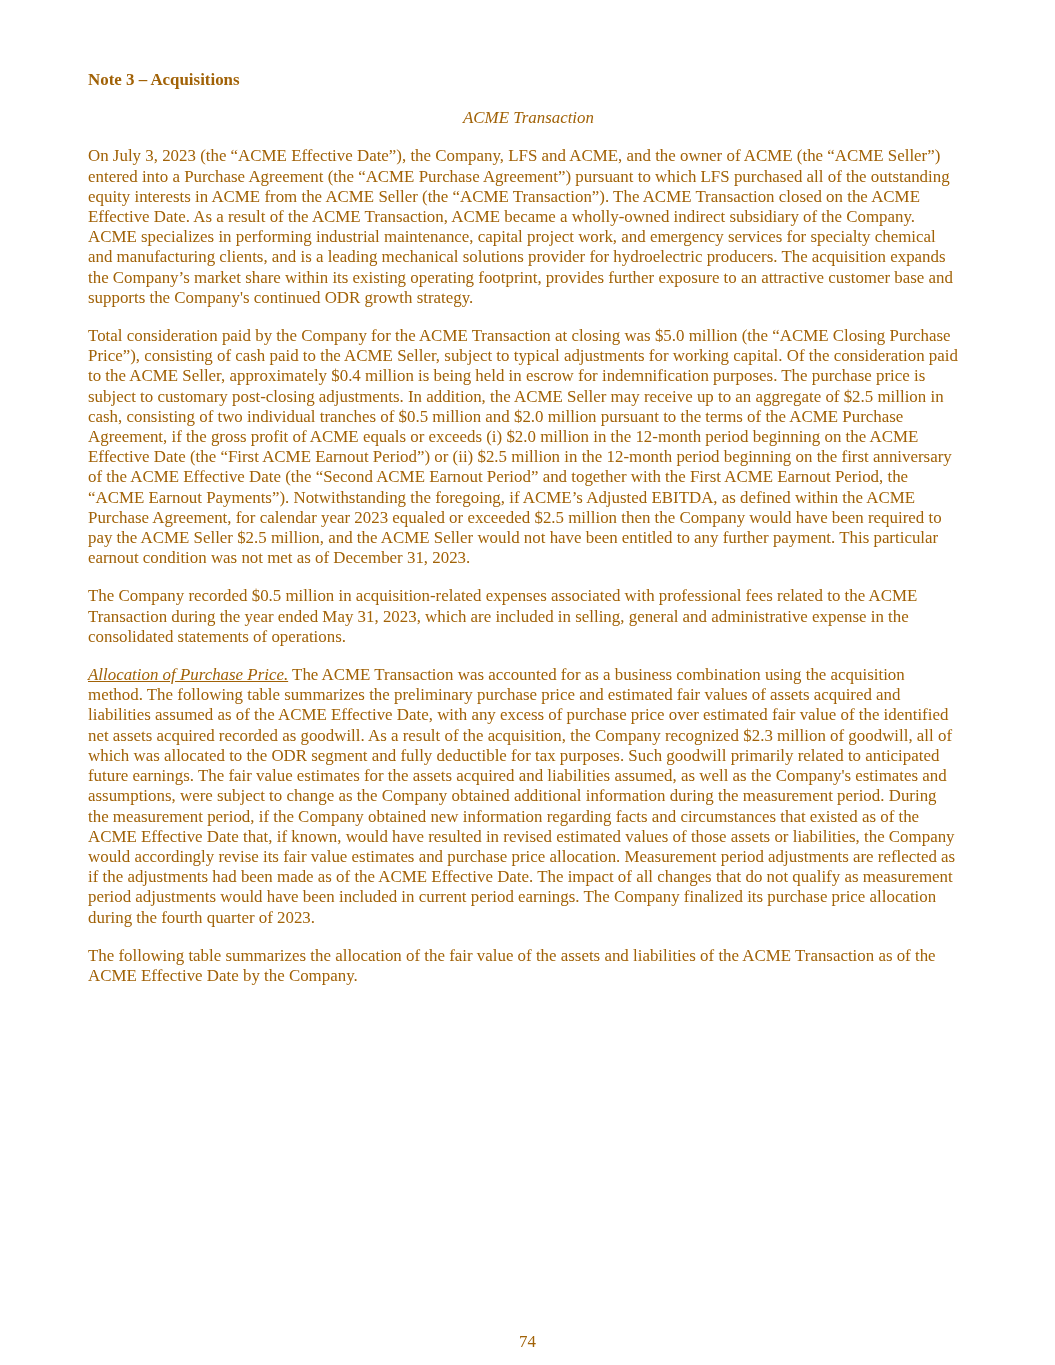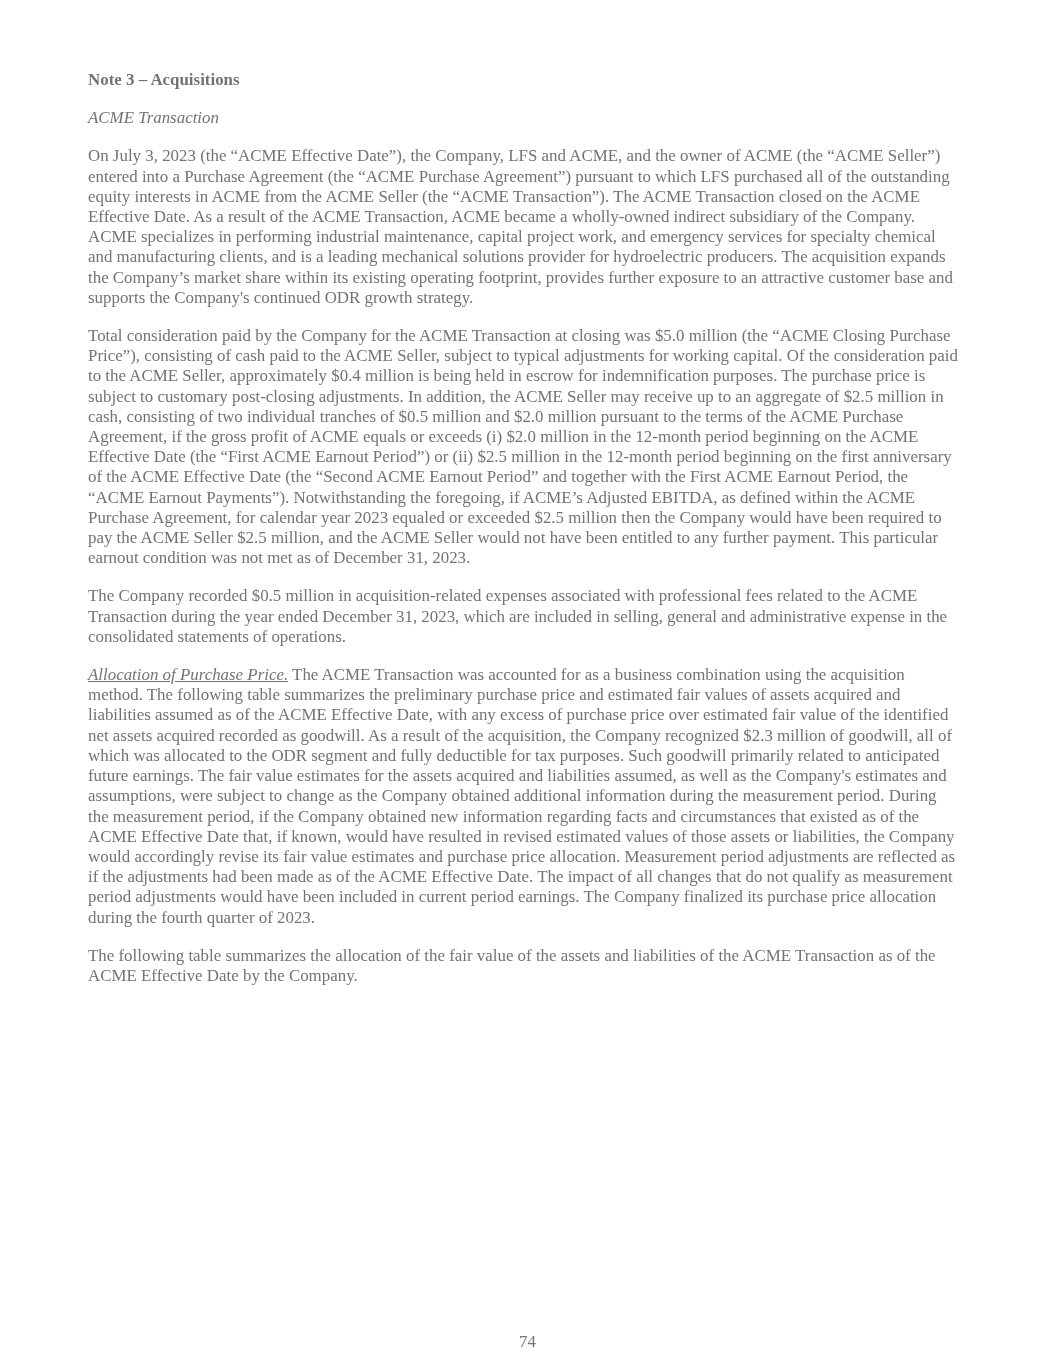--- a/index.html
+++ b/index.html
@@ -9,37 +9,38 @@
   }
   .page {
     position: relative;
     width: 1055px;
     height: 1365px;
     background: #ffffff;
     overflow: hidden;
     font-family: "Liberation Serif", serif;
     font-size: 16.9px;
     line-height: 20.2px;
-    color: #737373;
+    color: #a16207;
   }
   .content {
     position: absolute;
     left: 88px;
     top: 70px;
     width: 881px;
     text-align: left;
   }
   .heading {
     font-weight: bold;
     font-size: inherit;
     margin: 0 0 18px 0;
   }
   .subheading {
     font-style: italic;
     margin: 0 0 18px 0;
+    text-align: center;
   }
   .para {
     margin: 0 8px 18px 0;
   }
   .lead-italic {
     font-style: italic;
     text-decoration: underline;
   }
   .page-number {
     position: absolute;
@@ -52,18 +53,18 @@
 </style>
 </head>
 <body>
 
 <div class="page">
   <div class="content">
     <p class="heading">Note 3 – Acquisitions</p>
     <p class="subheading">ACME Transaction</p>
     <p class="para">On July 3, 2023 (the “ACME Effective Date”), the Company, LFS and ACME, and the owner of ACME (the “ACME Seller”) entered into a Purchase Agreement (the “ACME Purchase Agreement”) pursuant to which LFS purchased all of the outstanding equity interests in ACME from the ACME Seller (the “ACME Transaction”). The ACME Transaction closed on the ACME Effective Date. As a result of the ACME Transaction, ACME became a wholly-owned indirect subsidiary of the Company. ACME specializes in performing industrial maintenance, capital project work, and emergency services for specialty chemical and manufacturing clients, and is a leading mechanical solutions provider for hydroelectric producers. The acquisition expands the Company’s market share within its existing operating footprint, provides further exposure to an attractive customer base and supports the Company's continued ODR growth strategy.</p>
     <p class="para">Total consideration paid by the Company for the ACME Transaction at closing was $5.0 million (the “ACME Closing Purchase Price”), consisting of cash paid to the ACME Seller, subject to typical adjustments for working capital. Of the consideration paid to the ACME Seller, approximately $0.4 million is being held in escrow for indemnification purposes. The purchase price is subject to customary post-closing adjustments. In addition, the ACME Seller may receive up to an aggregate of $2.5 million in cash, consisting of two individual tranches of $0.5 million and $2.0 million pursuant to the terms of the ACME Purchase Agreement, if the gross profit of ACME equals or exceeds (i) $2.0 million in the 12-month period beginning on the ACME Effective Date (the “First ACME Earnout Period”) or (ii) $2.5 million in the 12-month period beginning on the first anniversary of the ACME Effective Date (the “Second ACME Earnout Period” and together with the First ACME Earnout Period, the “ACME Earnout Payments”). Notwithstanding the foregoing, if ACME’s Adjusted EBITDA, as defined within the ACME Purchase Agreement, for calendar year 2023 equaled or exceeded $2.5 million then the Company would have been required to pay the ACME Seller $2.5 million, and the ACME Seller would not have been entitled to any further payment. This particular earnout condition was not met as of December 31, 2023.</p>
-    <p class="para">The Company recorded $0.5 million in acquisition-related expenses associated with professional fees related to the ACME Transaction during the year ended December 31, 2023, which are included in selling, general and administrative expense in the consolidated statements of operations.</p>
+    <p class="para">The Company recorded $0.5 million in acquisition-related expenses associated with professional fees related to the ACME Transaction during the year ended May 31, 2023, which are included in selling, general and administrative expense in the consolidated statements of operations.</p>
     <p class="para"><span class="lead-italic">Allocation of Purchase Price.</span><span> The ACME Transaction was accounted for as a business combination using the acquisition method. The following table summarizes the preliminary purchase price and estimated fair values of assets acquired and liabilities assumed as of the ACME Effective Date, with any excess of purchase price over estimated fair value of the identified net assets acquired recorded as goodwill. As a result of the acquisition, the Company recognized $2.3 million of goodwill, all of which was allocated to the ODR segment and fully deductible for tax purposes. Such goodwill primarily related to anticipated future earnings. The fair value estimates for the assets acquired and liabilities assumed, as well as the Company's estimates and assumptions, were subject to change as the Company obtained additional information during the measurement period. During the measurement period, if the Company obtained new information regarding facts and circumstances that existed as of the ACME Effective Date that, if known, would have resulted in revised estimated values of those assets or liabilities, the Company would accordingly revise its fair value estimates and purchase price allocation. Measurement period adjustments are reflected as if the adjustments had been made as of the ACME Effective Date. The impact of all changes that do not qualify as measurement period adjustments would have been included in current period earnings. The Company finalized its purchase price allocation during the fourth quarter of 2023.</span></p>
     <p class="para">The following table summarizes the allocation of the fair value of the assets and liabilities of the ACME Transaction as of the ACME Effective Date by the Company.</p>
   </div>
   <div class="page-number">74</div>
 </div>
 
 </body></html>

